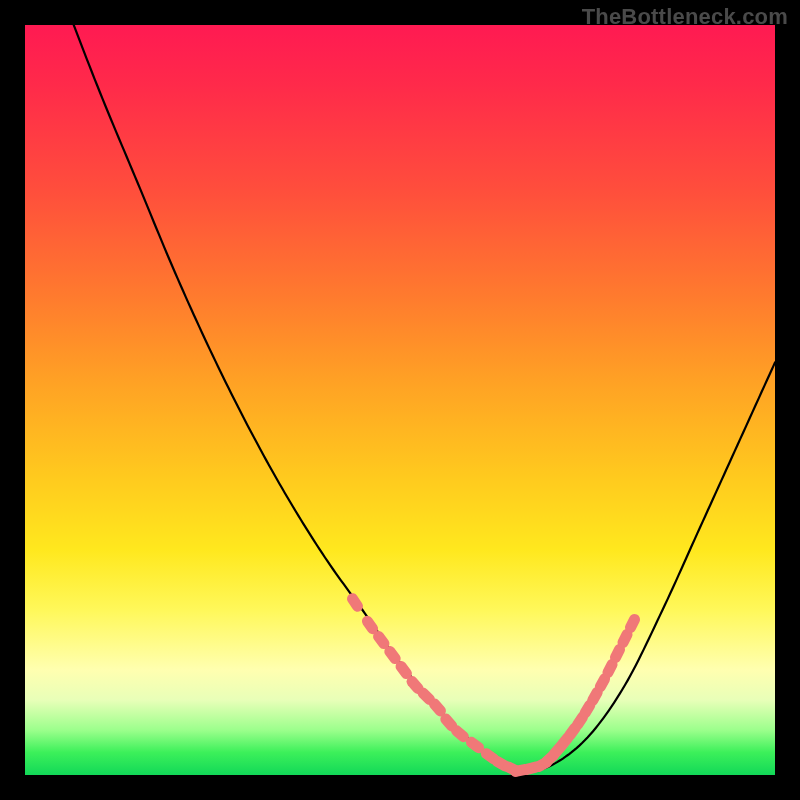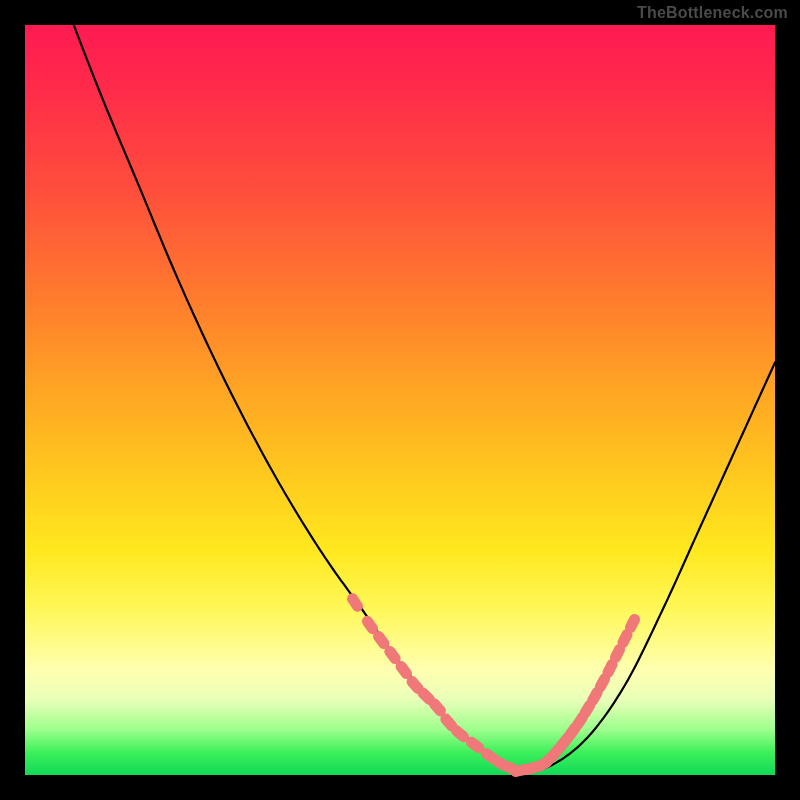--- a/index.html
+++ b/index.html
@@ -41,21 +41,21 @@
       #9cff8c 94%,
       #3cf05a 97%,
       #12d858 100%
     );
   }
   .watermark {
     position: absolute;
     top: 4px;
     right: 12px;
     color: #4a4a4a;
-    font-size: 16px;
+    font-size: 22px;
     font-weight: 600;
     letter-spacing: 0.2px;
     user-select: none;
   }
   svg.curve {
     position: absolute;
     left: 0;
     top: 0;
     width: 750px;
     height: 750px;

